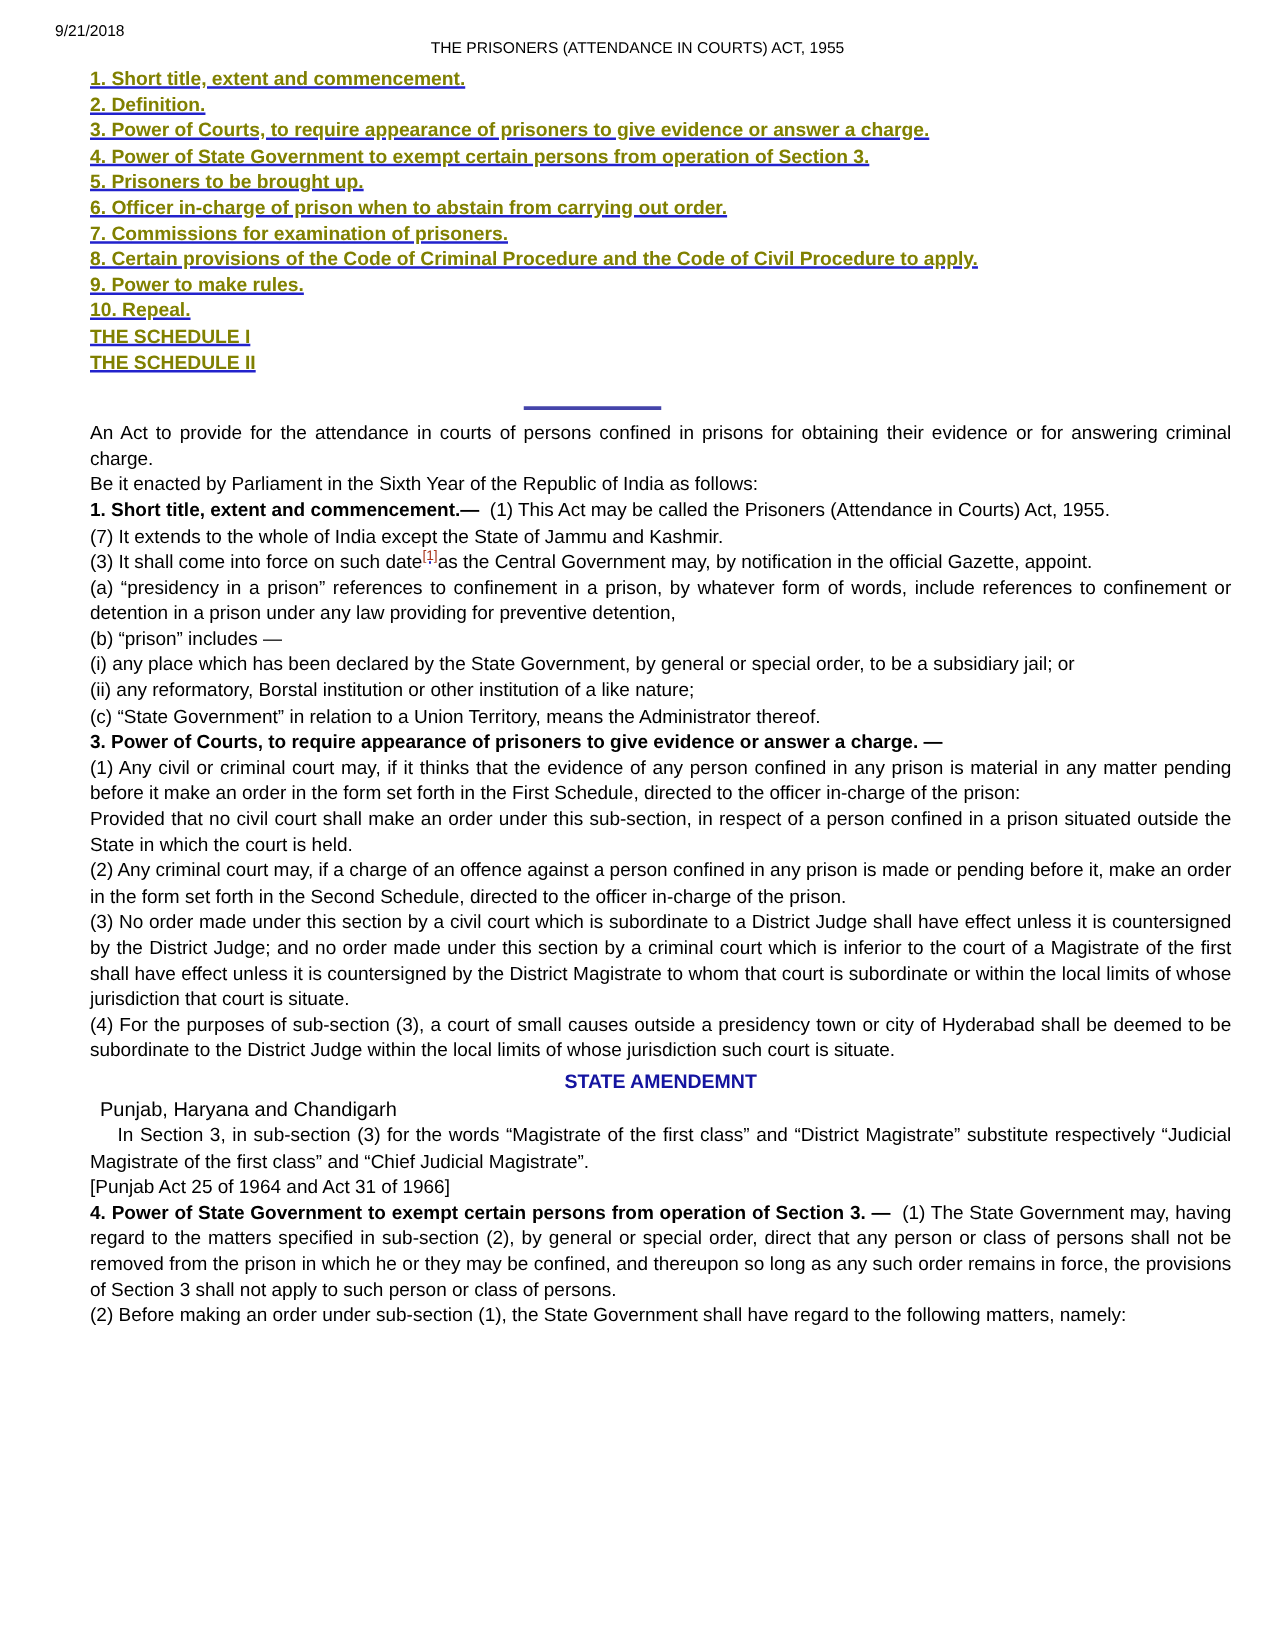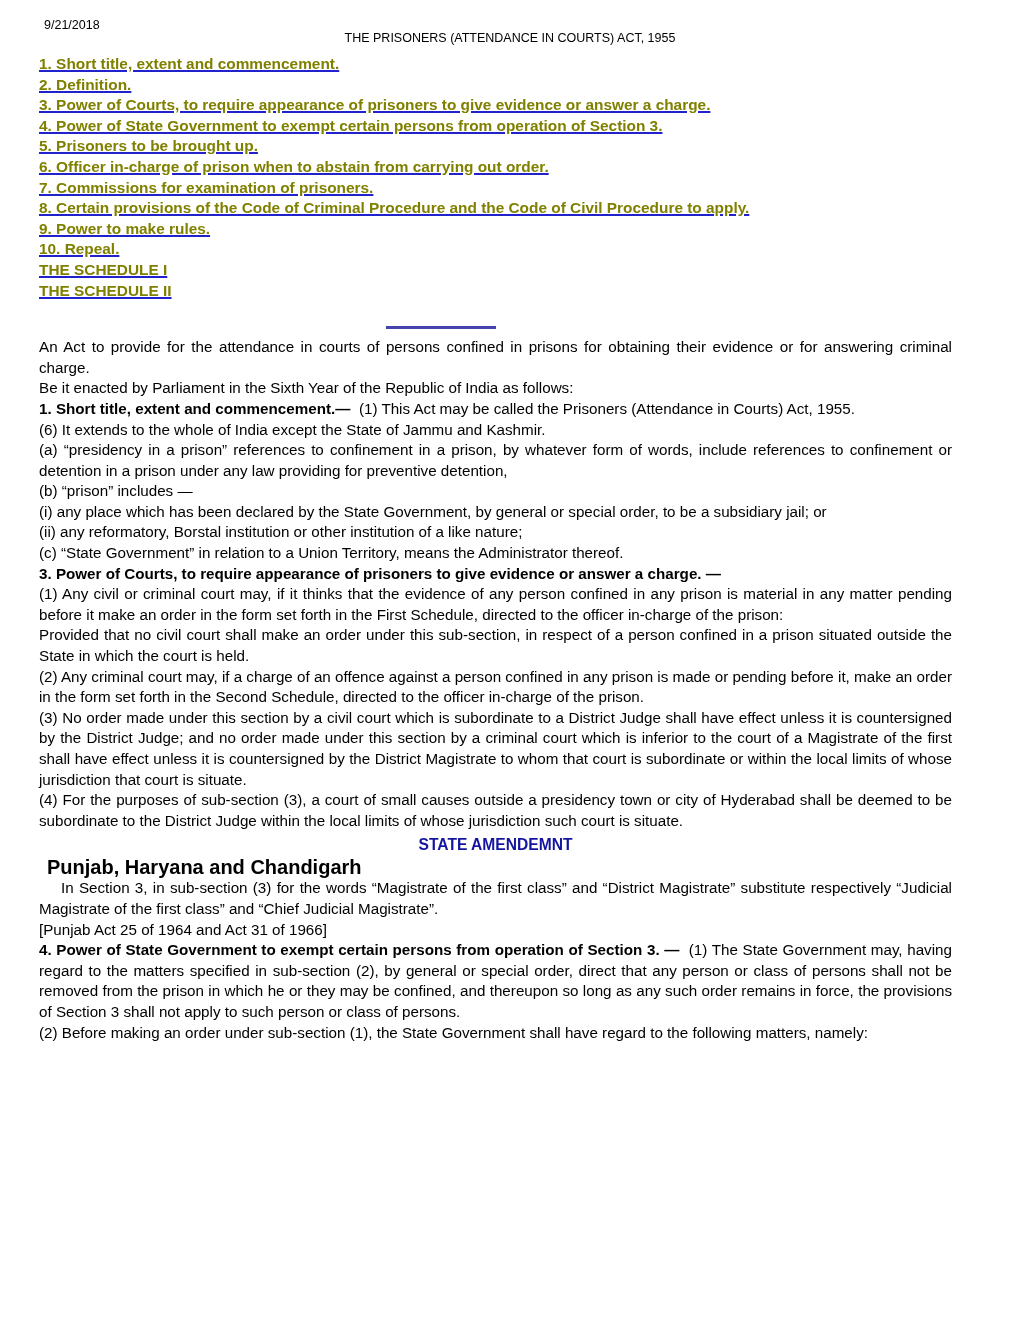--- a/index.html
+++ b/index.html
@@ -46,21 +46,21 @@
     right: 0;
     top: 0;
     text-align: center;
     white-space: nowrap;
     margin-top: 13px;
   }
 
   
   .content {
     position: absolute;
-    left: 39px;
+    left: 72px;
     top: 54px;
     width: 913px;
   }
 
   
   .toc {
     margin: 0;
     padding: 0;
     list-style: none;
   }
@@ -126,22 +126,22 @@
 
   .state-amend {
     color: #1414a0;
     font-weight: bold;
     font-size: 15.6px;
     text-align: center;
     margin: 3px 0 0 0;
     line-height: 21px;
   }
   .state-head {
-    font-weight: bold;
-    font-size: 20px;
+    font-weight: normal;
+    font-size: 16px;
     margin: 2px 0 0 0;
     padding-left: 8px;
     line-height: 21px;
   }
 </style>
 </head>
 <body>
 
 <div class="page">
 
@@ -168,21 +168,22 @@
     </ul>
 
     <div class="divider-wrap">
       <span class="divider"></span>
     </div>
 
     <p class="body it">An Act to provide for the attendance in courts of persons confined in prisons for obtaining their evidence or for answering criminal charge.</p>
     <p class="body nojust">Be it enacted by Parliament in the Sixth Year of the Republic of India as follows:</p>
 
     <p class="body"><span class="bd">1. Short title, extent and commencement.</span><span class="bd">—</span>&nbsp; <span>(1) This Act may be called the Prisoners (Attendance in Courts) Act, 1955.</span></p>
-    <p class="body nojust">(6) It extends to the whole of India except the State of Jammu and Kashmir.</p>
+    <p class="body nojust">(7) It extends to the whole of India except the State of Jammu and Kashmir.</p>
+    <p class="body"><span>(3) It shall come into force on such date</span><a class="fn-ref">[1]</a><span>as the Central Government may, by notification in the official Gazette, appoint.</span></p>
 
     <p class="body"><span>(a) </span><span class="it">“presidency in a prison”</span><span> references to confinement in a prison, by whatever form of words, include references to confinement or detention in a prison under any law providing for preventive detention,</span></p>
     <p class="body nojust"><span>(b) </span><span class="it">“prison”</span><span> includes —</span></p>
     <p class="body">(i) any place which has been declared by the State Government, by general or special order, to be a subsidiary jail; or</p>
     <p class="body nojust">(ii) any reformatory, Borstal institution or other institution of a like nature;</p>
     <p class="body nojust"><span>(c) </span><span class="it">“State Government”</span><span> in relation to a Union Territory, means the Administrator thereof.</span></p>
 
     <p class="body"><span class="bd">3. Power of Courts, to require appearance of prisoners to give evidence or answer a charge.</span> <span class="bd">—</span><br><span>(1) Any civil or criminal court may, if it thinks that the evidence of any person confined in any prison is material in any matter pending before it make an order in the form set forth in the First Schedule, directed to the officer in-charge of the prison:</span></p>
     <p class="body">Provided that no civil court shall make an order under this sub-section, in respect of a person confined in a prison situated outside the State in which the court is held.</p>
     <p class="body">(2) Any criminal court may, if a charge of an offence against a person confined in any prison is made or pending before it, make an order in the form set forth in the Second Schedule, directed to the officer in-charge of the prison.</p>

